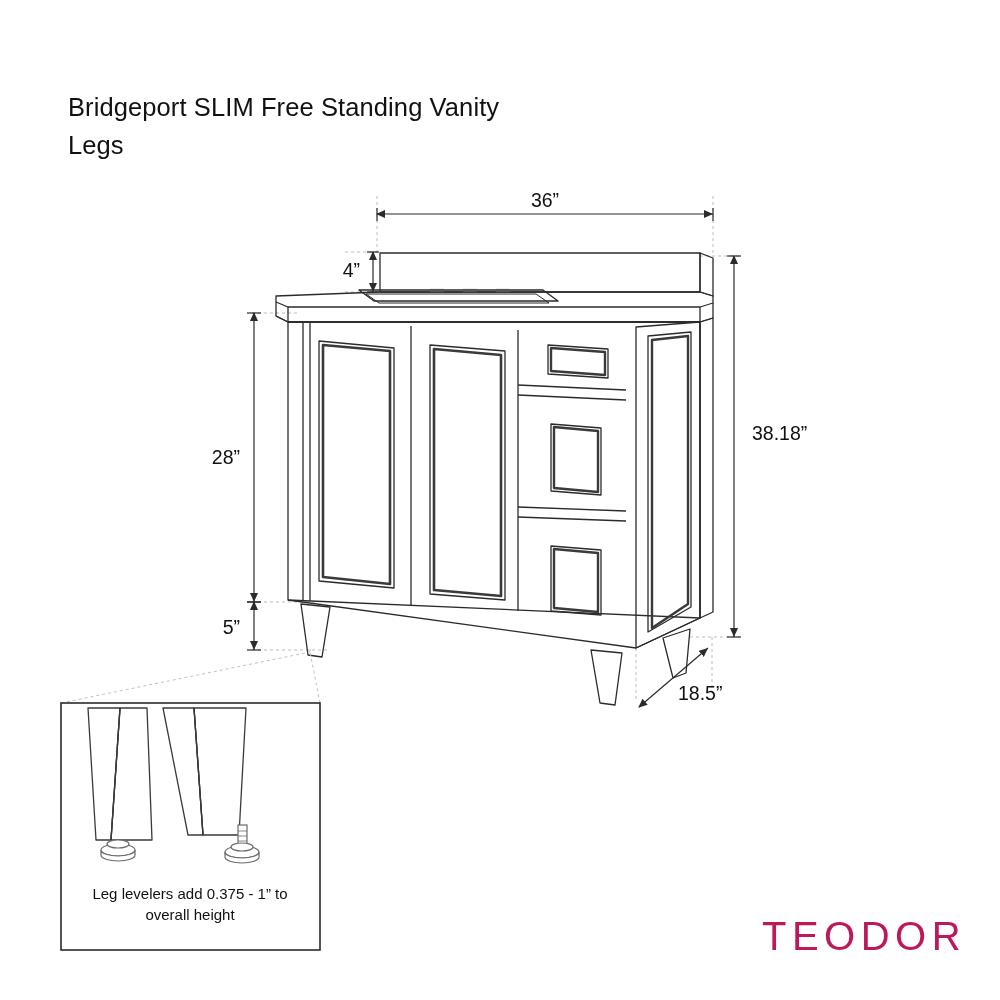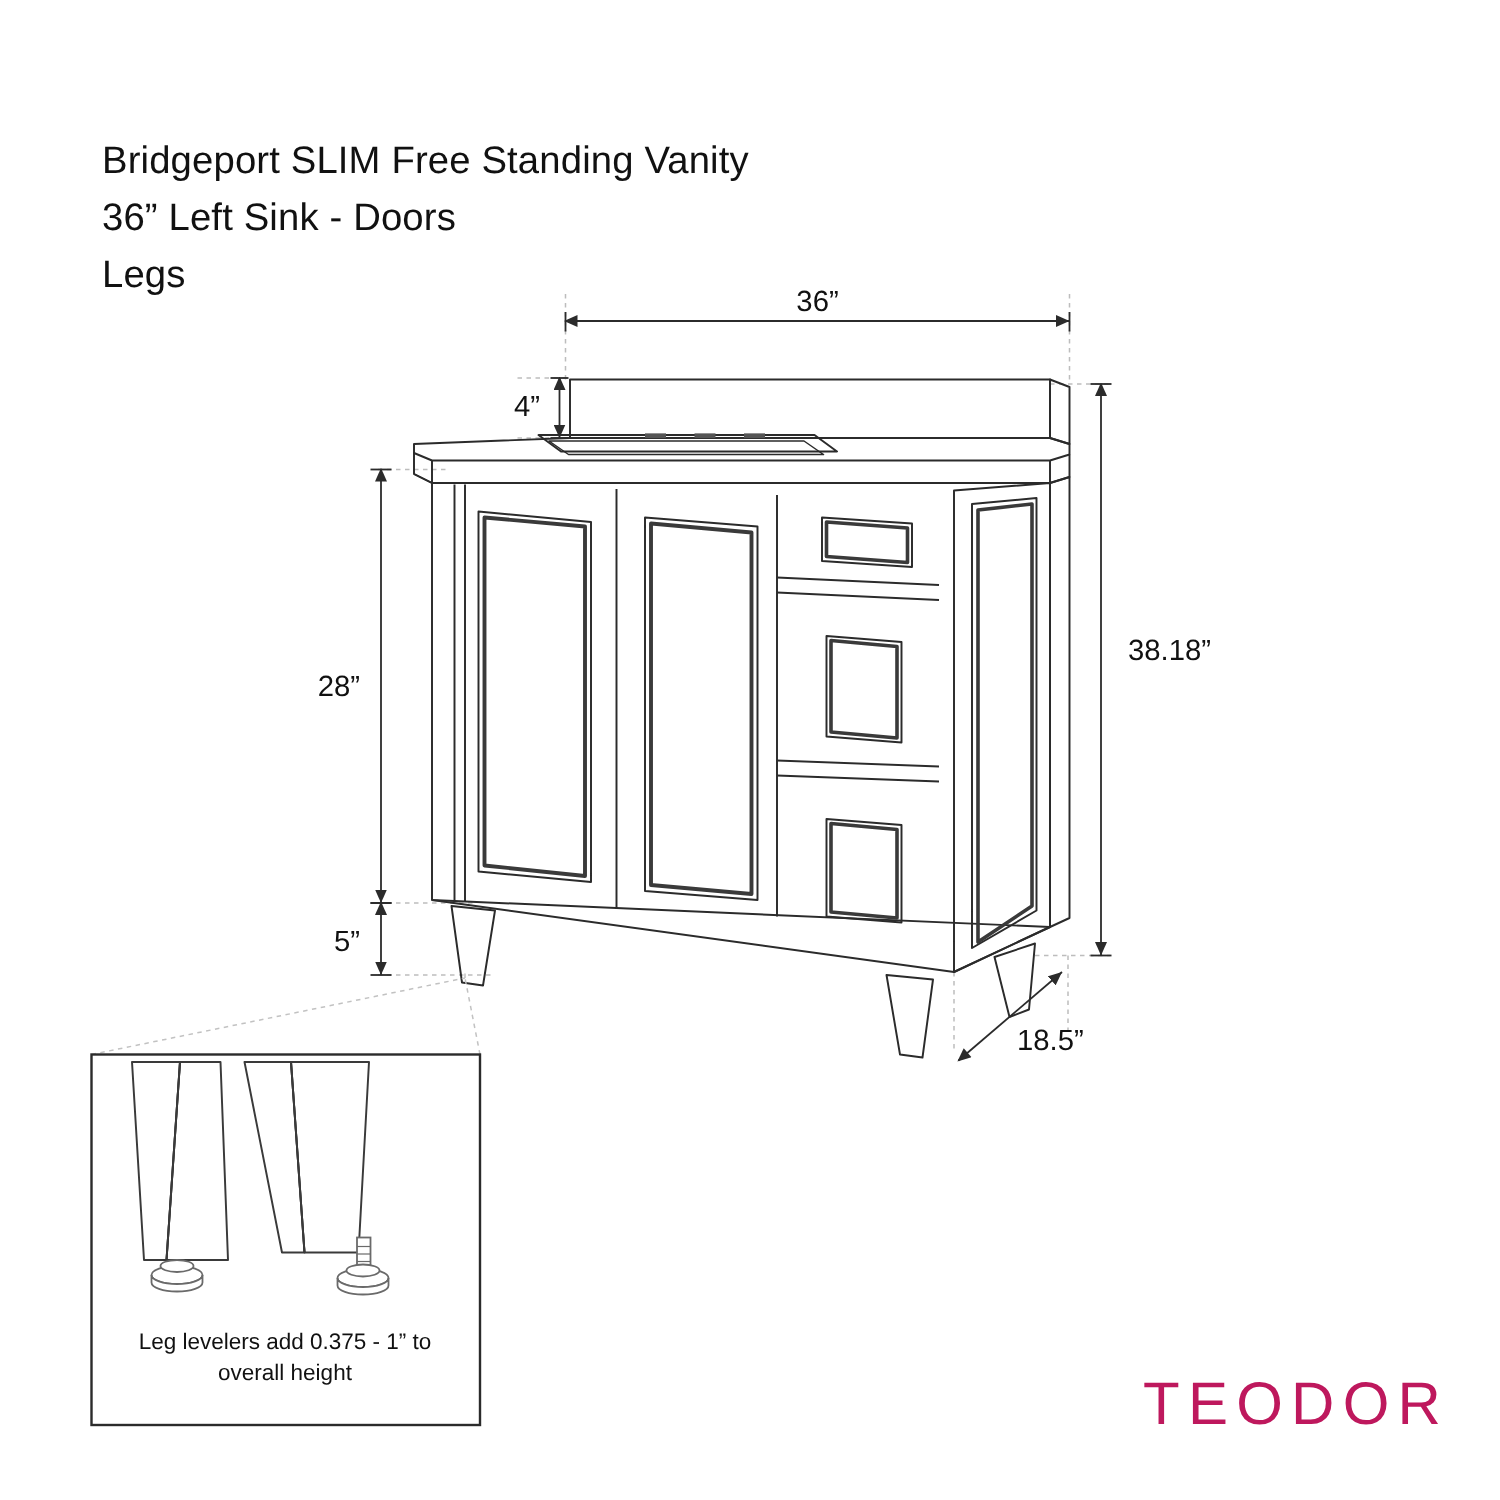--- a/index.html
+++ b/index.html
@@ -65,21 +65,20 @@
     fill: #111111;
   }
 </style>
 </head>
 <body>
 
 <div id="sheet">
 
   <div class="title-block">
     <div class="title-line">Bridgeport SLIM Free Standing Vanity</div>
-    <div class="title-line">36” Left Sink - Doors</div>
     <div class="title-line">Legs</div>
   </div>
 
   <svg id="drawing" viewBox="0 0 1000 1000">
     <defs>
       <marker id="arrEnd" markerWidth="10" markerHeight="8" refX="9" refY="4" orient="auto" markerUnits="userSpaceOnUse">
         <path d="M0,0 L9,4 L0,8 z" fill="#2b2b2b"></path>
       </marker>
       <marker id="arrStart" markerWidth="10" markerHeight="8" refX="1" refY="4" orient="auto" markerUnits="userSpaceOnUse">
         <path d="M9,0 L0,4 L9,8 z" fill="#2b2b2b"></path>

